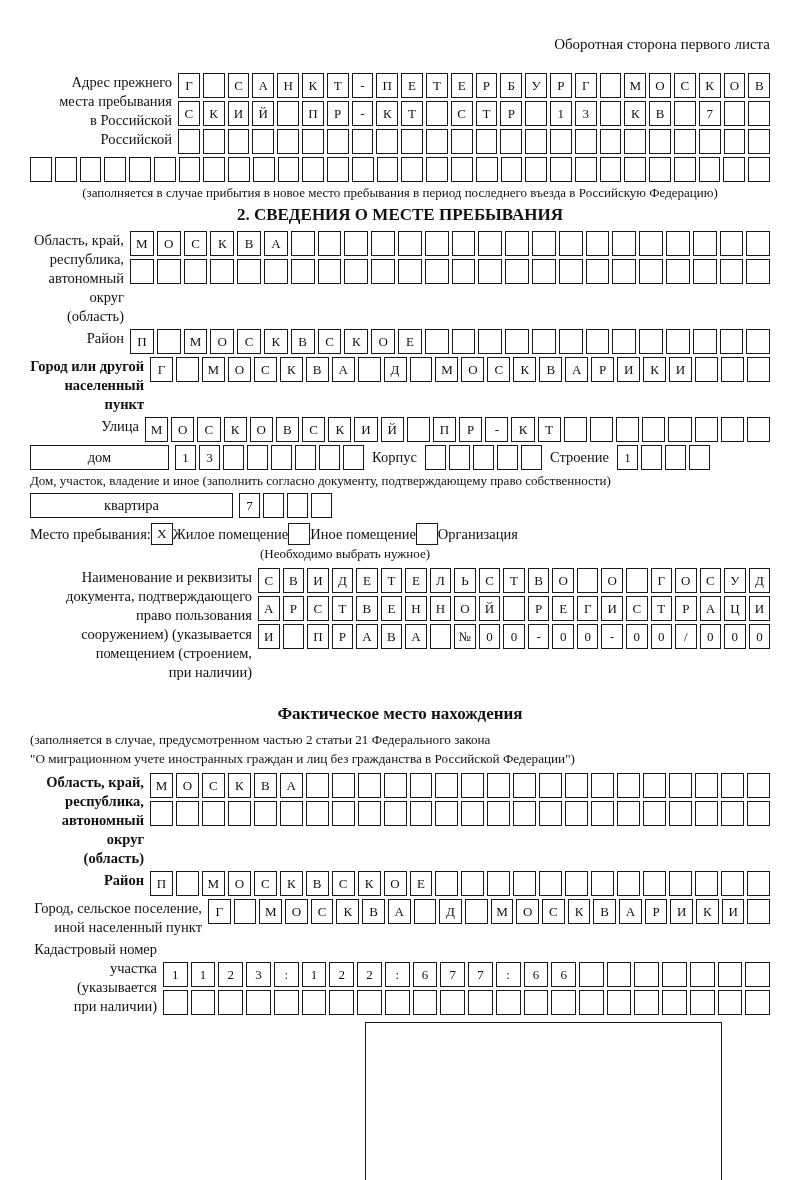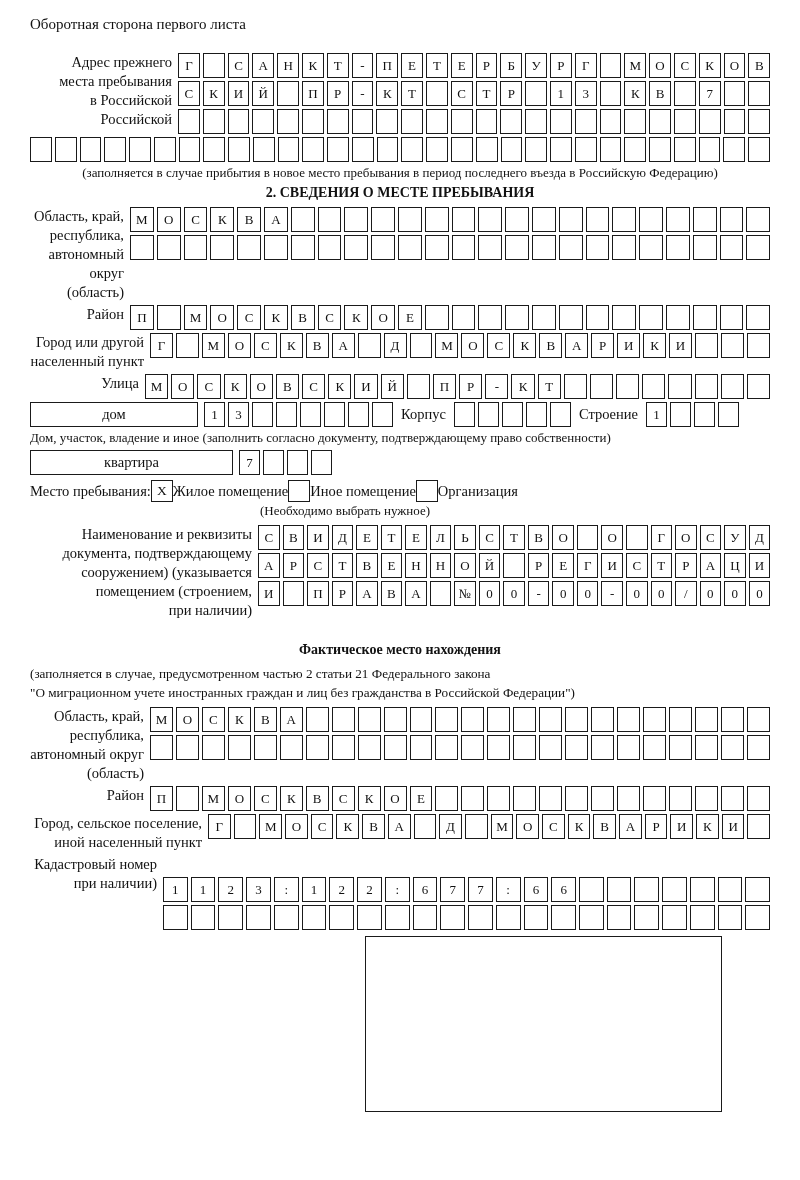--- a/index.html
+++ b/index.html
@@ -2,37 +2,37 @@
 <html><head>
 <meta charset="utf-8">
 <style>
   * { margin:0; padding:0; box-sizing:border-box; }
   html,body { background:#fff; }
   body {
     width:800px; height:1180px;
     font-family:"Liberation Serif","DejaVu Serif",serif;
     color:#111; padding:16px 30px 10px 30px; overflow:hidden;
   }
-  .header-note { font-size:15px; margin-bottom:20px; }
+  .header-note { text-align:right; font-size:15px; margin-bottom:20px;margin-top:20px; }
   .frow { display:flex; align-items:flex-start; margin-bottom:3px;text-align:right; }
   .flabel { font-size:14.5px; line-height:19px; flex:0 0 auto; padding-right:6px; }
   .w145 { width:148px; } .w100 { width:100px; } .w115 { width:115px; }
-  .w120 { width:120px; } .w178 { width:178px; } .w133 { width:133px; } .w225 { width:228px; }
+  .w120 { width:120px;font-weight:bold; } .w178 { width:178px; } .w133 { width:133px; } .w225 { width:228px; }
   .rowstack { flex:1 1 auto; display:flex; flex-direction:column; gap:3px; min-width:0; }
   .cells { flex:1 1 auto; display:flex; gap:3px; min-width:0; }
   .cell {
     flex:1 1 0; min-width:0; height:25px;
     border:1.5px solid #1a1a1a; background:#fff;
     display:flex; align-items:center; justify-content:center;
     font-size:13px; font-family:"Liberation Serif","DejaVu Serif",serif;
   }
   .fullrow { margin:0 0 2px 0; }
   .caption { font-size:13px; line-height:17px; margin:2px 0 4px 0; }
   .center { text-align:center; }
-  .sec-title { text-align:center; font-weight:bold; font-size:14px; margin:4px 0 6px 0; }
+  .sec-title { text-align:center; font-weight:bold; font-size:17px; margin:4px 0 6px 0; }
   .namedbox {
     height:25px; border:1.5px solid #1a1a1a; display:flex;
     align-items:center; justify-content:center; font-size:14.5px; flex:0 0 auto;
   }
   .domrow, .kvrow { display:flex; align-items:center; gap:6px; margin:3px 0 2px 0; }
   .inline-label { font-size:14.5px; flex:0 0 auto; padding:0 2px; }
   .digits { display:flex; gap:3px; flex:0 0 auto; }
   .digits .cell { flex:0 0 21px; }
   .mesto { display:flex; align-items:center; gap:0; margin:5px 0 1px 0; font-size:14.5px; }
   .checkbox {
@@ -331,21 +331,21 @@
         <span class="cell"></span>
         <span class="cell"></span>
         <span class="cell"></span>
         <span class="cell"></span>
         <span class="cell"></span>
         <span class="cell"></span>
       </div>
   </div>
 
   <div class="domrow">
-    <div class="namedbox" style="width:168px;">дом</div>
+    <div class="namedbox" style="width:139px;">дом</div>
     <div class="digits">
         <span class="cell">1</span>
         <span class="cell">3</span>
         <span class="cell"></span>
         <span class="cell"></span>
         <span class="cell"></span>
         <span class="cell"></span>
         <span class="cell"></span>
         <span class="cell"></span>
       </div>
@@ -384,21 +384,22 @@
     <span class="checkbox"></span>
     <span>Иное помещение</span>
     <span class="checkbox"></span>
     <span>Организация</span>
   </div>
   <div class="mesto-note">(Необходимо выбрать нужное)</div>
 
   <div class="frow">
     <div class="flabel w225">
         <div>Наименование и реквизиты</div>
-        <div>документа, подтверждающему</div>
+        <div>документа, подтверждающего</div>
+        <div>право пользования</div>
         <div>сооружением) (указывается</div>
         <div>помещением (строением,</div>
         <div>при наличии)</div>
       </div>
     <div class="rowstack">
       <div class="cells">
           <span class="cell">С</span>
           <span class="cell">В</span>
           <span class="cell">И</span>
           <span class="cell">Д</span>
@@ -595,20 +596,21 @@
         <span class="cell">И</span>
         <span class="cell">К</span>
         <span class="cell">И</span>
         <span class="cell"></span>
       </div>
   </div>
 
   <div class="frow">
     <div class="flabel w133">
         <div>Кадастровый номер</div>
+        <div>участка (указывается</div>
         <div>при наличии)</div>
       </div>
     <div class="rowstack" style="padding-top:22px;">
       <div class="cells">
           <span class="cell">1</span>
           <span class="cell">1</span>
           <span class="cell">2</span>
           <span class="cell">3</span>
           <span class="cell">:</span>
           <span class="cell">1</span>

